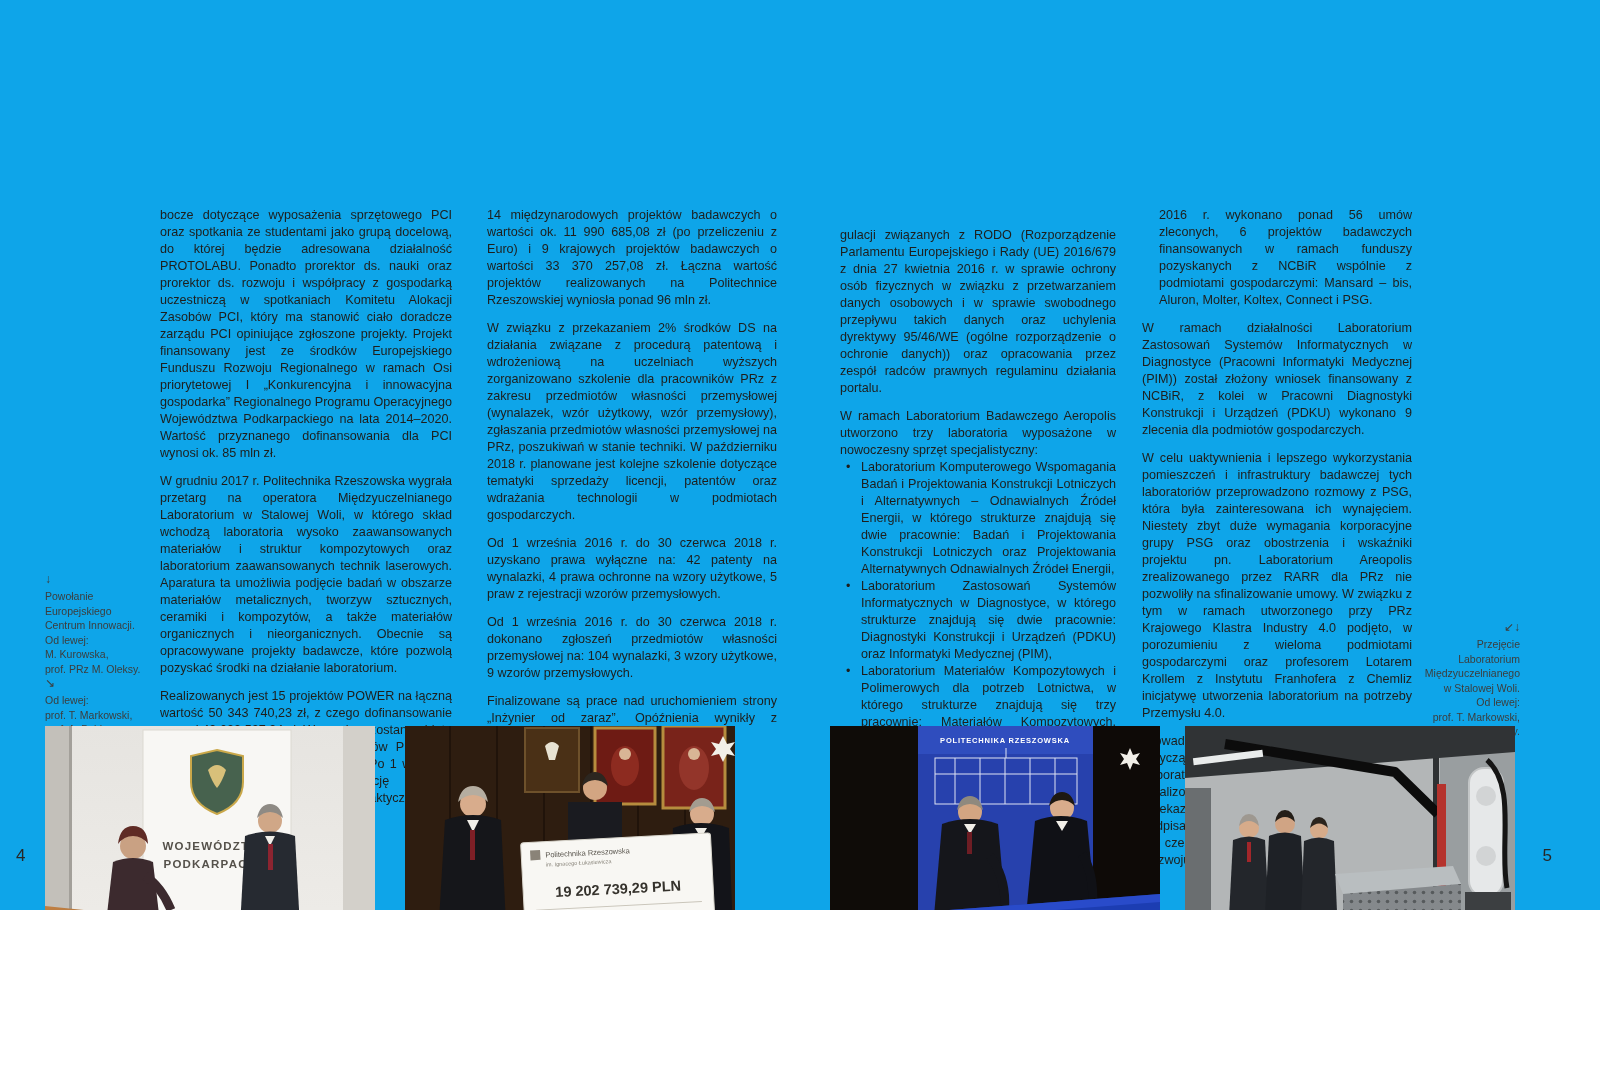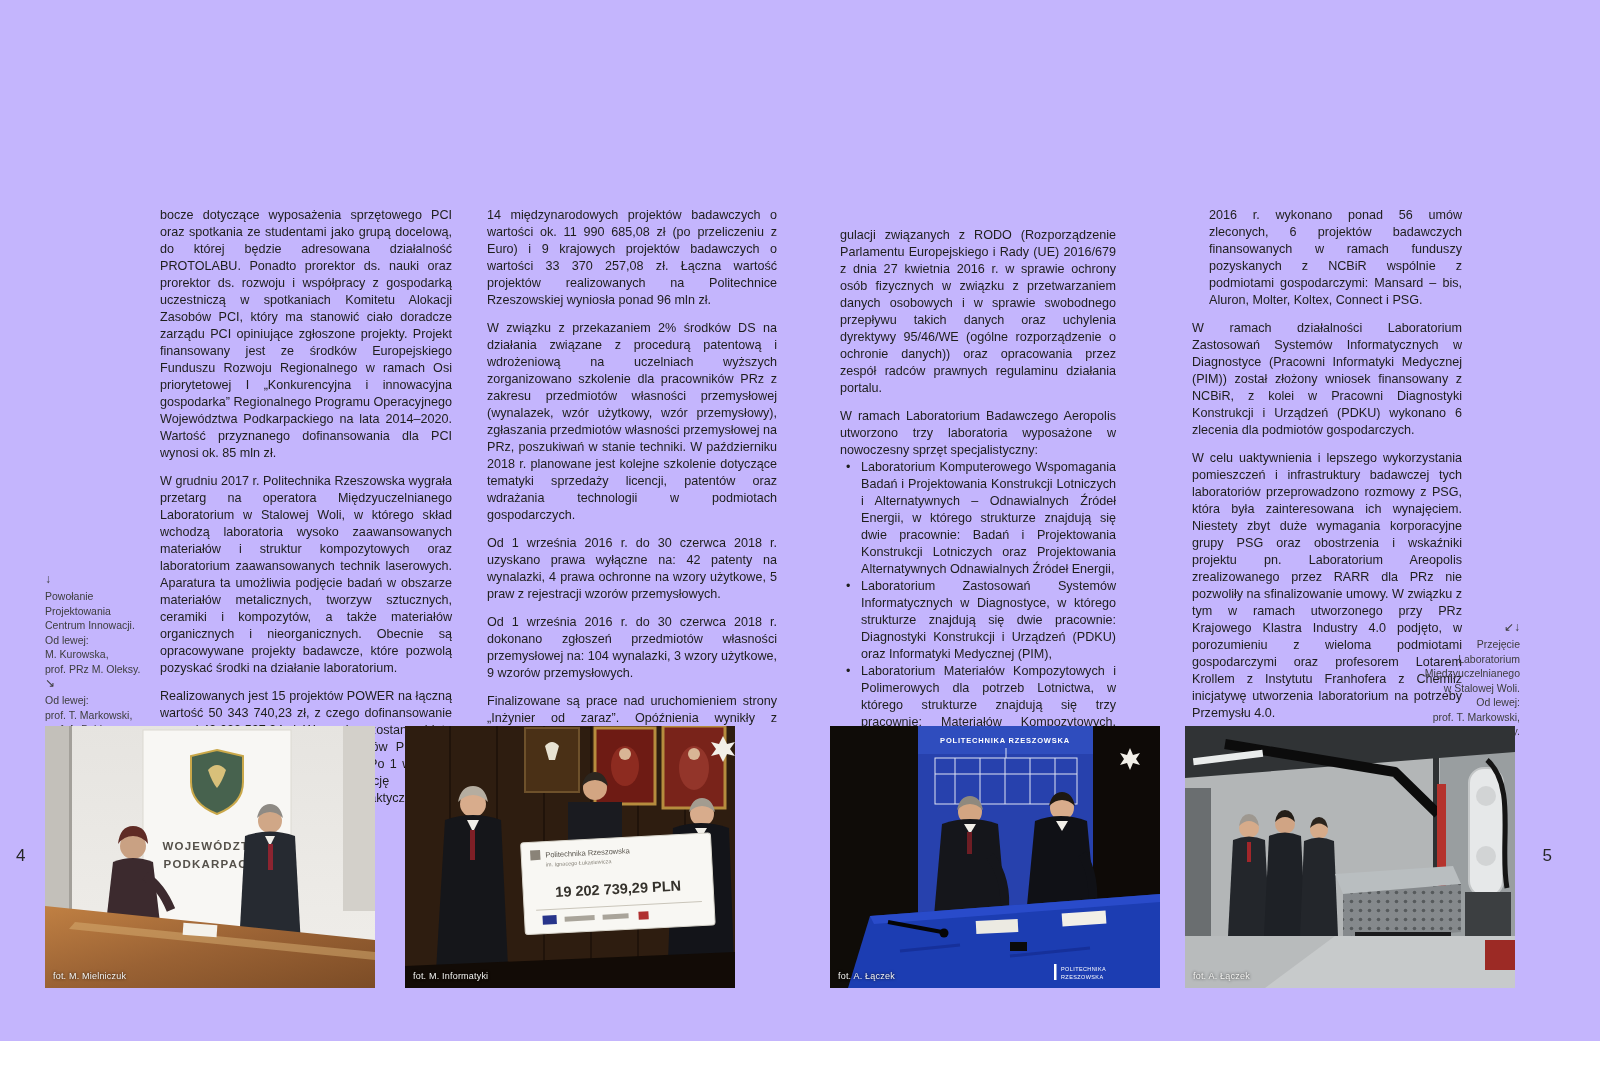--- a/index.html
+++ b/index.html
@@ -1,26 +1,26 @@
 <!DOCTYPE html>
 <html><head>
 <meta charset="utf-8">
 <style>
   html,body{margin:0;padding:0;background:#ffffff;}
-  .page{position:relative;width:1600px;height:1041px;background:#c4b5fd;
+  .page{position:relative;width:1600px;height:910px;background:#0ea5e9;
         font-family:"Liberation Sans",sans-serif;overflow:hidden;}
 
   
   .col{position:absolute;top:207px;font-size:12.6px;line-height:17px;
        text-align:justify;color:#1e1e1c;}
   .col p{margin:0 0 11px 0;}
   .c1{left:160px;width:292px;}
   .c2{left:487px;width:290px;}
   .c3{left:840px;width:276px;margin-top:20px;}
-  .c4{left:1192px;width:270px;}
+  .c4{left:1142px;width:270px;}
   .blist{margin:0;padding:0;list-style:none;}
   .blist li{position:relative;padding-left:21px;margin:0;}
   .blist li::before{content:"\2022";position:absolute;left:6px;}
   .cont{padding-left:17px;}
 
   
   .mcap{position:absolute;font-size:10.5px;line-height:14.5px;color:#3d3d3c;}
   .mcap .arrow{font-size:12px;line-height:14px;margin-bottom:3px;}
   .cap-left1{left:45px;top:572px;text-align:left;width:120px;}
   .cap-left2{left:45px;top:676px;text-align:left;width:120px;}
@@ -63,29 +63,29 @@
     <p style="margin-bottom:0">W ramach Laboratorium Badawczego Aeropolis utworzono trzy laboratoria wyposażone w nowoczesny sprzęt specjalistyczny:</p>
     <ul class="blist">
       <li>Laboratorium Komputerowego Wspomagania Badań i Projektowania Konstrukcji Lotniczych i Alternatywnych – Odnawialnych Źródeł Energii, w którego strukturze znajdują się dwie pracownie: Badań i Projektowania Konstrukcji Lotniczych oraz Projektowania Alternatywnych Odnawialnych Źródeł Energii,</li>
       <li>Laboratorium Zastosowań Systemów Informatycznych w Diagnostyce, w którego strukturze znajdują się dwie pracownie: Diagnostyki Konstrukcji i Urządzeń (PDKU) oraz Informatyki Medycznej (PIM),</li>
       <li>Laboratorium Materiałów Kompozytowych i Polimerowych dla potrzeb Lotnictwa, w którego strukturze znajdują się trzy pracownie: Materiałów Kompozytowych, Materiałów Polimerowych i Auksetyków. W ramach tego laboratorium od 1września</li>
     </ul>
   </div>
 
   <div class="col c4">
     <p class="cont">2016 r. wykonano ponad 56 umów zleconych, 6 projektów badawczych finansowanych w ramach funduszy pozyskanych z NCBiR wspólnie z podmiotami gospodarczymi: Mansard – bis, Aluron, Molter, Koltex, Connect i PSG.</p>
-    <p>W ramach działalności Laboratorium Zastosowań Systemów Informatycznych w Diagnostyce (Pracowni Informatyki Medycznej (PIM)) został złożony wniosek finansowany z NCBiR, z kolei w Pracowni Diagnostyki Konstrukcji i Urządzeń (PDKU) wykonano 6 zlecenia dla podmiotów gospodarczych.</p>
+    <p>W ramach działalności Laboratorium Zastosowań Systemów Informatycznych w Diagnostyce (Pracowni Informatyki Medycznej (PIM)) został złożony wniosek finansowany z NCBiR, z kolei w Pracowni Diagnostyki Konstrukcji i Urządzeń (PDKU) wykonano 9 zlecenia dla podmiotów gospodarczych.</p>
     <p>W celu uaktywnienia i lepszego wykorzystania pomieszczeń i infrastruktury badawczej tych laboratoriów przeprowadzono rozmowy z PSG, która była zainteresowana ich wynajęciem. Niestety zbyt duże wymagania korporacyjne grupy PSG oraz obostrzenia i wskaźniki projektu pn. Laboratorium Areopolis zrealizowanego przez RARR dla PRz nie pozwoliły na sfinalizowanie umowy. W związku z tym w ramach utworzonego przy PRz Krajowego Klastra Industry 4.0 podjęto, w porozumieniu z wieloma podmiotami gospodarczymi oraz profesorem Lotarem Krollem z Instytutu Franhofera z Chemliz inicjatywę utworzenia laboratorium na potrzeby Przemysłu 4.0.</p>
     <p>Prowadzone są rozmowy z prezesem RARR dotyczące wcześniejszego przekazania Laboratorium Areopolis (spłaty udziału, zrealizowania wskaźników projektu oraz przekazania własnościowego). Ze względu na podpisanie aneksu nr RARR/CZP/1316/2014 z 10 czerwca 2014 r. z Rzeszowską Agencją Rozwoju Regionalnego</p>
   </div>
 
   <div class="mcap cap-left1">
     <div class="arrow">↓</div>
     <div>Powołanie</div>
-    <div>Projektowania</div>
+    <div>Europejskiego</div>
     <div>Centrum Innowacji.</div>
     <div>Od lewej:</div>
     <div>M. Kurowska,</div>
     <div>prof. PRz M. Oleksy.</div>
   </div>
   <div class="mcap cap-left2">
     <div class="arrow">↘</div>
     <div>Od lewej:</div>
     <div>prof. T. Markowski,</div>
     <div>prof. A. Bobko.</div>

